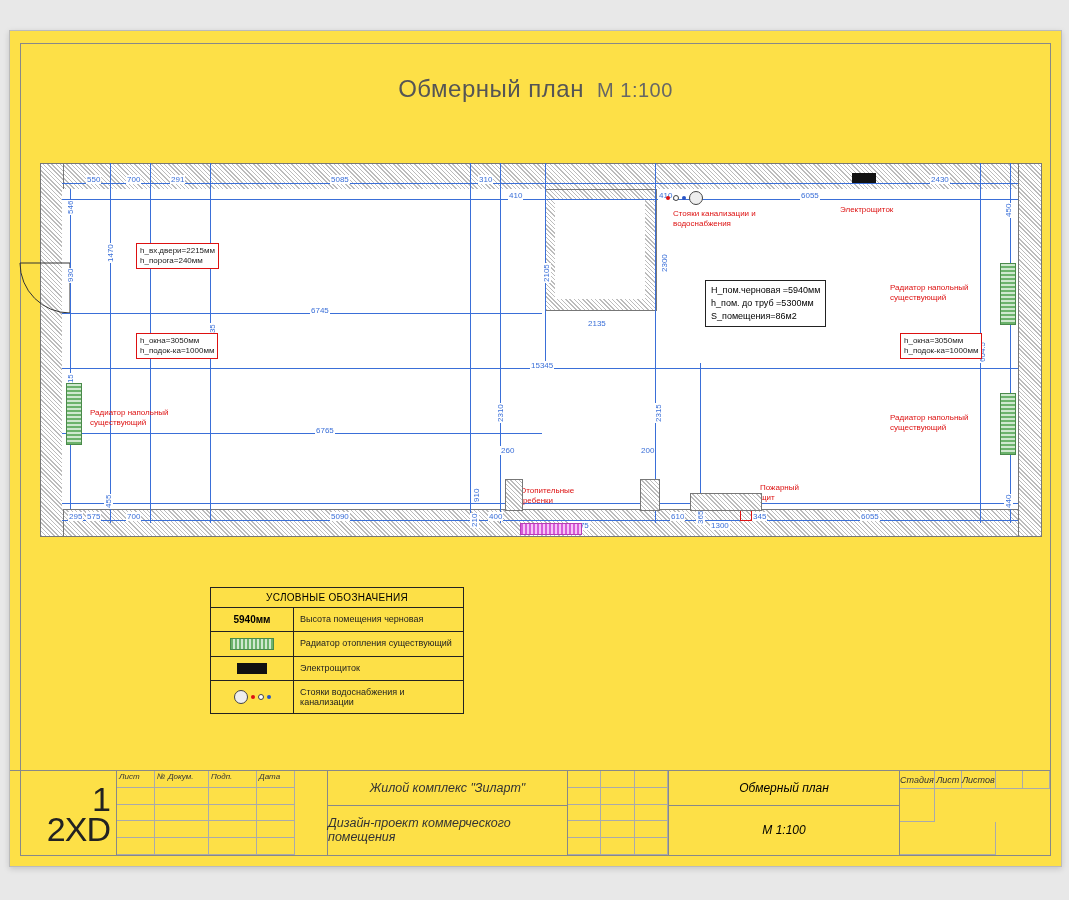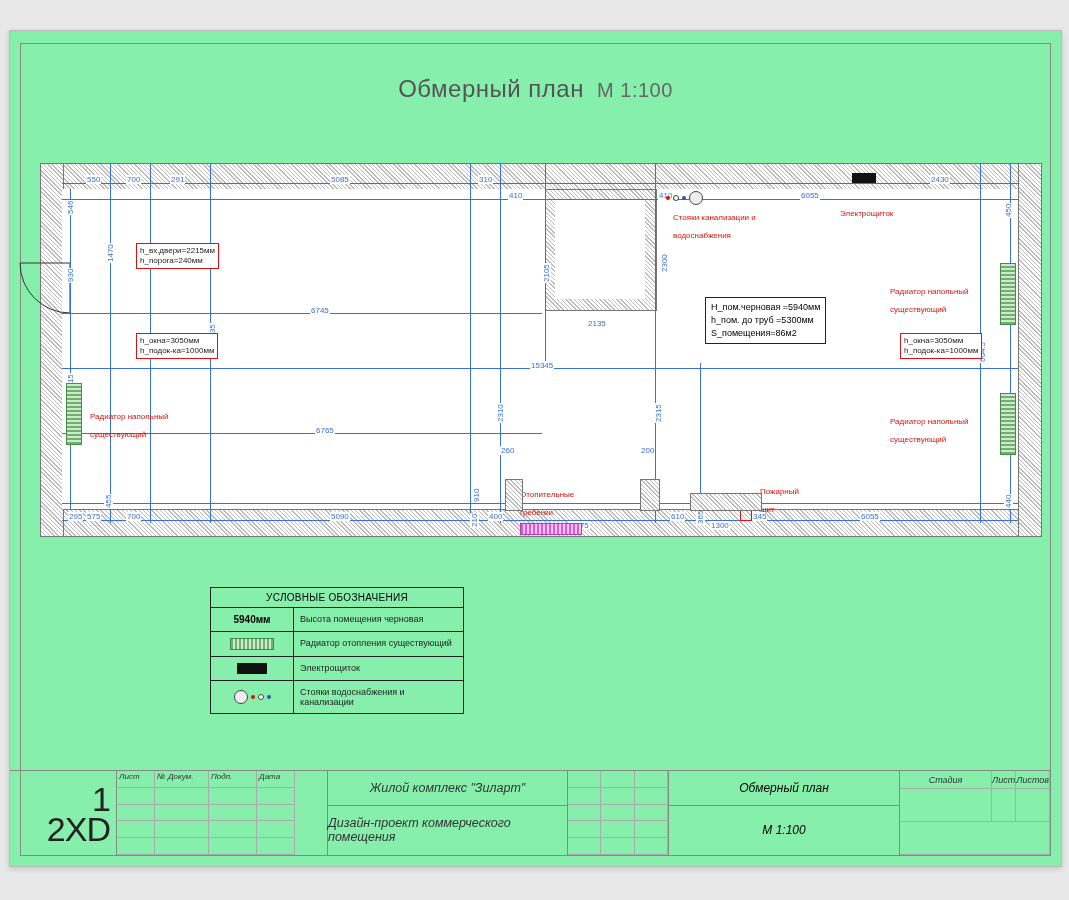--- a/index.html
+++ b/index.html
@@ -10,21 +10,21 @@
     width: 1069px;
     height: 900px;
     overflow: hidden;
   }
   .sheet {
     position: absolute;
     left: 9px;
     top: 30px;
     width: 1051px;
     height: 835px;
-    background: #86efac;
+    background: #fde047;
     border: 1px solid #bbb;
     box-shadow: 0 2px 6px rgba(0,0,0,0.15);
   }
   .inner-border {
     position:absolute; left:10px; top:12px; right:10px; bottom:10px; border:1px solid #888;
   }
   .title {
     position: absolute;
     left: 0; right: 0; top: 44px;
     text-align: center;
@@ -72,21 +72,21 @@
 
   
   .dlab { position:absolute; font-size:8px; color:#3a6fd8; background:#fff; padding:0 1px; line-height:9px; white-space:nowrap; }
   .vlab { transform:rotate(-90deg); transform-origin:left top; }
 
   
   .note-box {
     position:absolute; border:1px solid #d11; font-size:8px; line-height:10px;
     padding:2px 3px; color:#222; background:#fff;
   }
-  .note-red { position:absolute; color:#d11; font-size:8px; line-height:18px; white-space:nowrap; }
+  .note-red { position:absolute; color:#d11; font-size:8px; line-height:10px; white-space:nowrap; }
 
   
   .info-box {
     position:absolute; border:1px solid #222; font-size:9px; line-height:13px;
     padding:3px 5px; background:#fff;
   }
 
   
   .radiator {
     position:absolute; width:14px; height:60px;
@@ -174,21 +174,21 @@
 
   .tb-right {
     flex:0 0 230px; border:1px solid #888; border-left:none;
     display:flex; flex-direction:column;
   }
   .tb-right .r1{ flex:0 0 40%; border-bottom:1px solid #888; display:flex; align-items:center; justify-content:center; font-size:12px; font-style:italic; }
   .tb-right .r2{ flex:1; display:flex; align-items:center; justify-content:center; font-size:12px; font-style:italic; }
 
   .tb-far {
     flex:0 0 150px; border:1px solid #888; border-left:none;
-    display:grid; grid-template-columns:1fr; grid-template-rows:18px 1fr 1fr;
+    display:grid; grid-template-columns:1fr 1fr 1fr 1fr 1fr; grid-template-rows:18px 1fr 1fr;
     font-size:9px; font-style:italic; color:#333;
   }
   .tb-far div{ border-right:1px solid #aaa; border-bottom:1px solid #aaa; display:flex; align-items:center; justify-content:center; }
 </style>
 </head>
 <body>
 
 <div class="sheet">
   <div class="inner-border"></div>
 
@@ -287,21 +287,21 @@
     </div>
     <div class="note-box" style="left:96px; top:200px;">
       <div>h_окна=3050мм</div>
       <div>h_подок-ка=1000мм</div>
     </div>
     <div class="note-box" style="left:860px; top:200px;">
       <div>h_окна=3050мм</div>
       <div>h_подок-ка=1000мм</div>
     </div>
 
-    <div class="info-box" style="left:665px; top:164px;">
+    <div class="info-box" style="left:665px; top:147px;">
       <div>H_пом.черновая =5940мм</div>
       <div>h_пом. до труб =5300мм</div>
       <div>S_помещения=86м2</div>
     </div>
 
     <div class="pipes" style="left:626px; top:58px;">
       <span class="dot d-red"></span>
         <span class="dot d-white"></span>
         <span class="dot d-blue"></span>
       <span class="bigc"></span>

